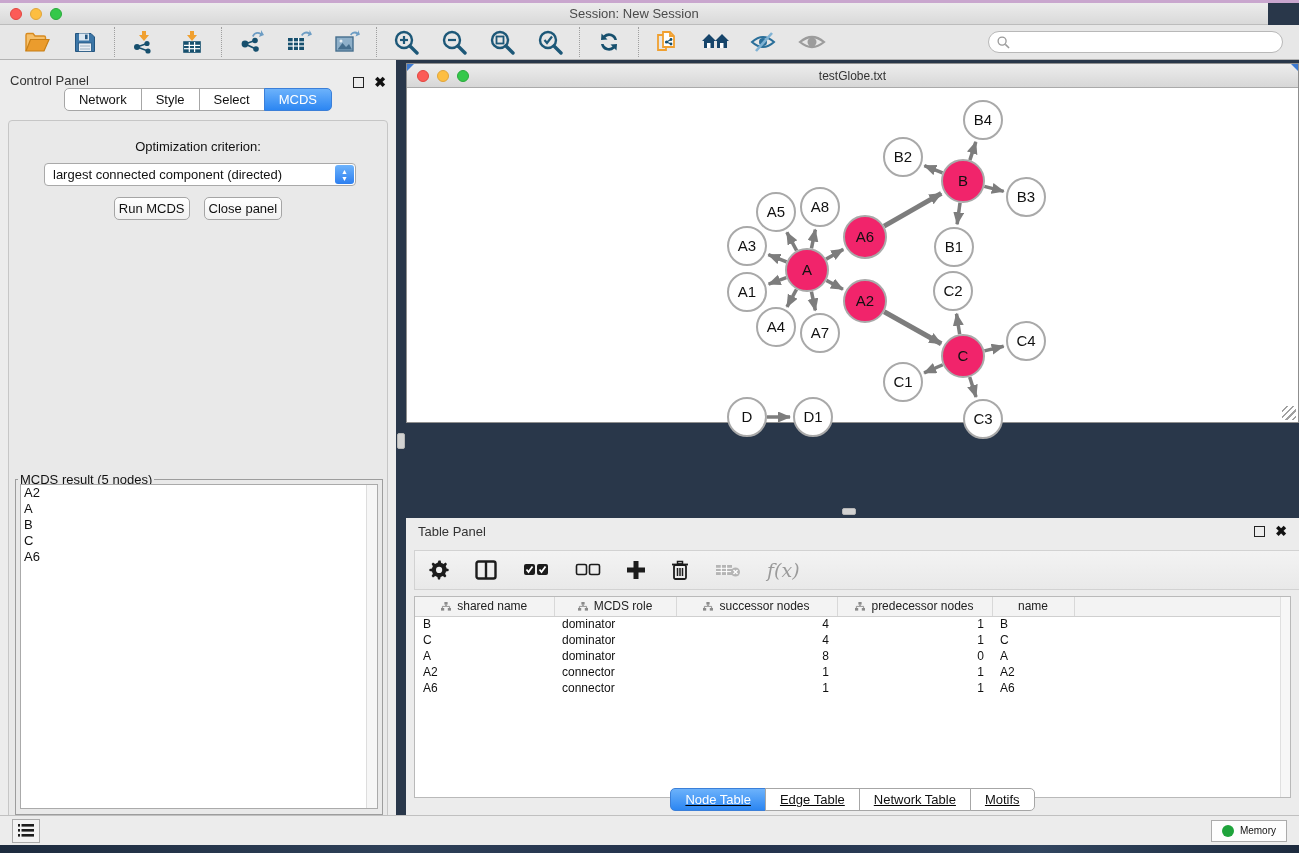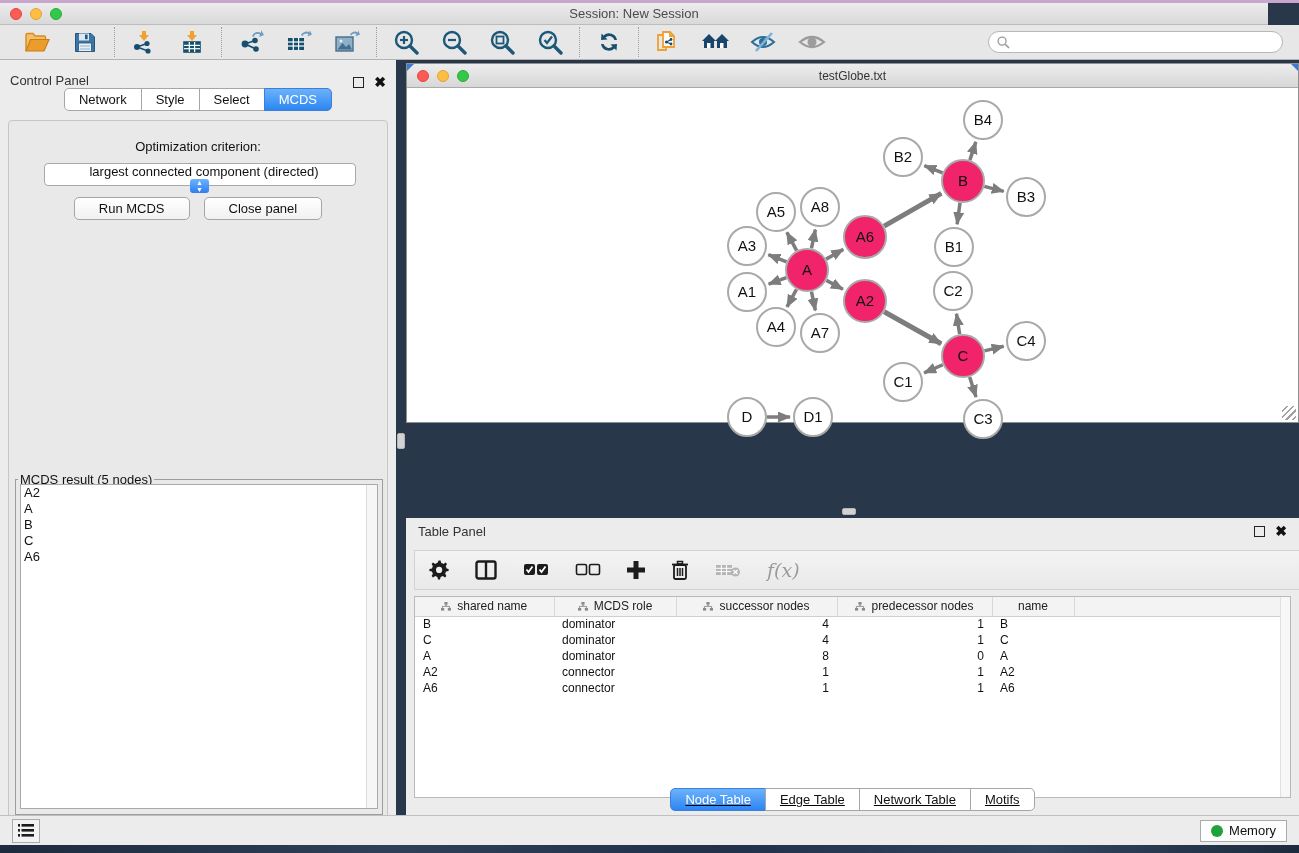--- a/index.html
+++ b/index.html
@@ -47,28 +47,28 @@
   .seg-tab { font-size:13px; color:#111; background:#fff; border:1px solid #a6a6a6;
     padding:3px 14px; margin-left:-1px; cursor:pointer; }
   .seg-tab:first-child { border-radius:5px 0 0 5px; margin-left:0; }
   .seg-tab:last-child { border-radius:0 5px 5px 0; }
   .seg-tab.active { background:linear-gradient(#6cb2fb,#2c86f2); border-color:#3b7fd8; color:#fff; }
   #cp-body { position:absolute; left:8px; top:60px; width:380px; height:745px;
     background:#e9e9e9; border:1px solid #c6c6c6; border-radius:4px; }
   #opt-label { margin-top:18px; text-align:center; font-size:13px; color:#111; }
   #criterion-select { position:absolute; left:35px; top:42px; width:312px; height:23px;
     background:#fff; border:1px solid #a9a9a9; border-radius:4px;
-    display:flex; align-items:center; cursor:pointer;flex-direction:column; }
+    display:flex; align-items:center; cursor:pointer; }
   #criterion-select .sel-text { flex:1; font-size:13px; color:#111; padding-left:8px; }
   .sel-stepper { width:19px; height:19px; margin-right:1px; border-radius:3px;
     background:linear-gradient(#6db3fc,#2d7ff0); display:flex; flex-direction:column;
     align-items:center; justify-content:center; color:#fff; font-size:7px; line-height:7px; }
   .cp-buttons { position:absolute; left:0; top:76px; width:100%; display:flex; justify-content:center; gap:14px; }
   .push-btn { background:linear-gradient(#ffffff,#f1f1f1); border:1px solid #a5a5a5; border-radius:5px;
-    font-size:13px; color:#111; padding:3px 24px; font-family:"Liberation Sans",sans-serif; cursor:pointer; }
+    font-size:13px; color:#111; padding:3px 4px; font-family:"Liberation Sans",sans-serif; cursor:pointer; }
   #mcds-group { position:absolute; left:6px; top:351px; width:368px; height:343px; }
   #mcds-group fieldset { border:1px solid #9d9d9d; height:100%; }
   #mcds-group legend { font-size:13px; color:#111; margin-left:2px; padding:0 2px; }
   #mcds-list { position:absolute; left:5px; top:12px; width:358px; height:325px;
     background:#fff; border:1px solid #aaa; overflow:hidden; }
   #mcds-list .scroll-track { position:absolute; right:0; top:0; width:11px; height:100%;
     background:#f6f6f6; border-left:1px solid #ddd; }
   .mcds-item { font-size:13px; color:#111; line-height:16px; padding-left:3px; }
 
   
@@ -114,21 +114,21 @@
   #tp-tabs { position:absolute; left:0; bottom:4px; width:100%; display:flex; justify-content:center;text-decoration:underline; }
 
   
   #status-bar { left:0; top:815px; width:1299px; height:30px; background:#ececec;
     border-top:1px solid #c0c0c0; display:flex; align-items:center; padding:0 12px; }
   #list-btn { width:28px; height:24px; background:#f2f2f2; border:1px solid #ababab;
     display:flex; align-items:center; justify-content:center; cursor:pointer; }
   #memory-btn { margin-left:auto; height:22px; background:#fdfdfd; border:1px solid #ababab;
     display:flex; align-items:center; gap:6px; padding:0 10px; cursor:pointer; }
   #memory-btn .dot { width:12px; height:12px; border-radius:50%; background:#1ea33b; }
-  #memory-btn span.lbl { font-size:13px; color:#111; }
+  #memory-btn span.lbl { font-size:10px; color:#111; }
 </style>
 </head>
 <body>
 
 <div id="desktop-top" class="abs"></div>
 
 <div id="titlebar" class="abs">
   <div class="tl-dots">
     <div class="tl-dot tl-red"></div>
     <div class="tl-dot tl-yellow"></div>

